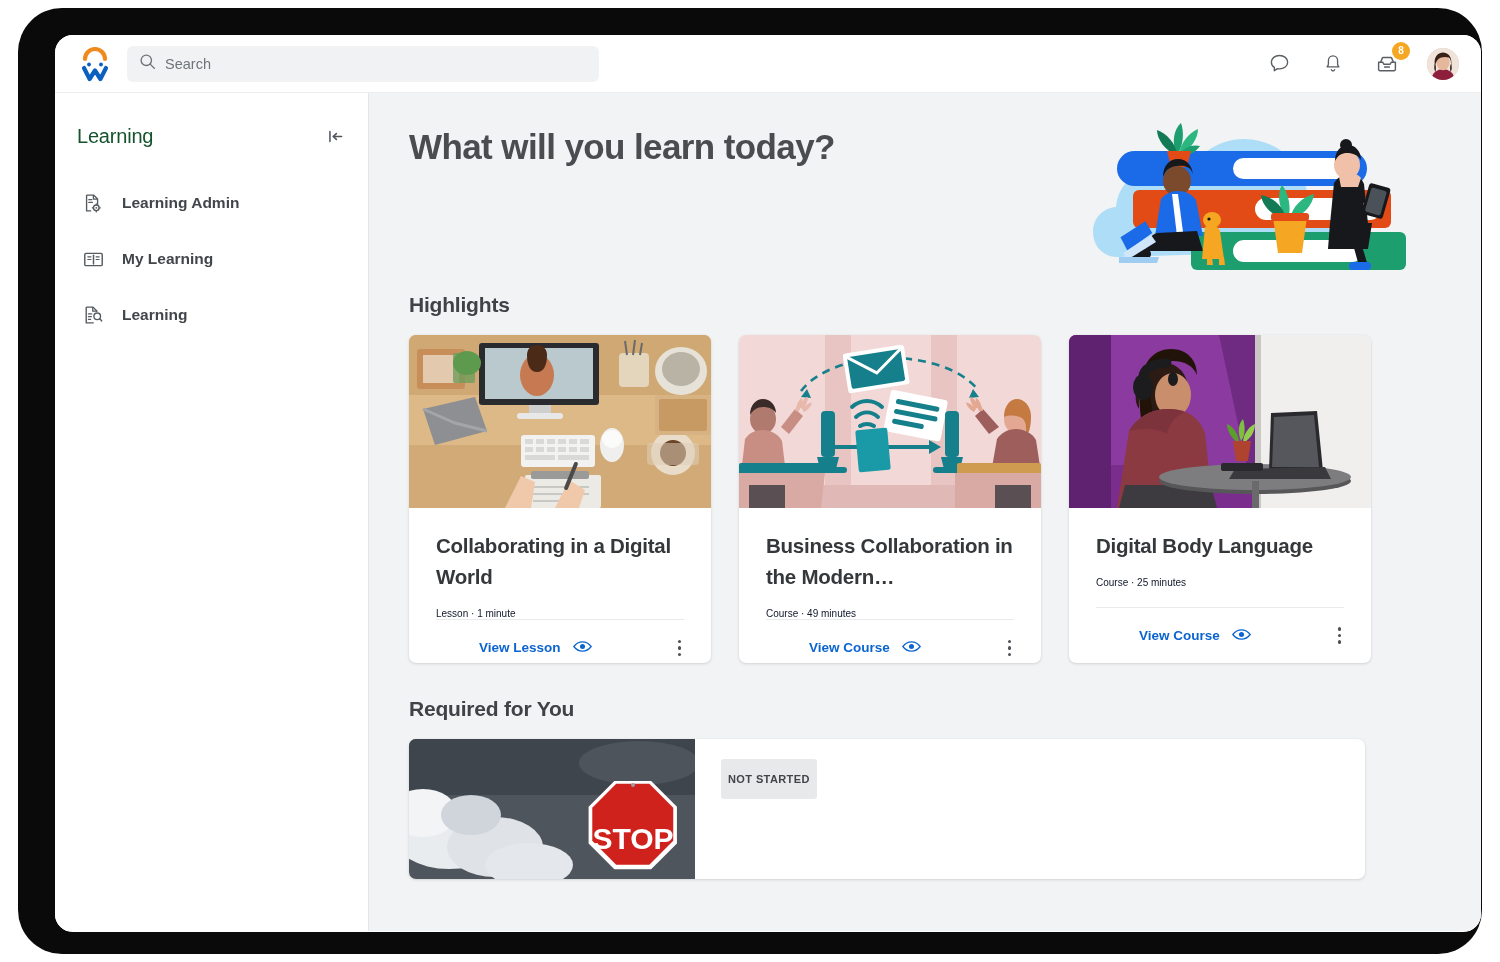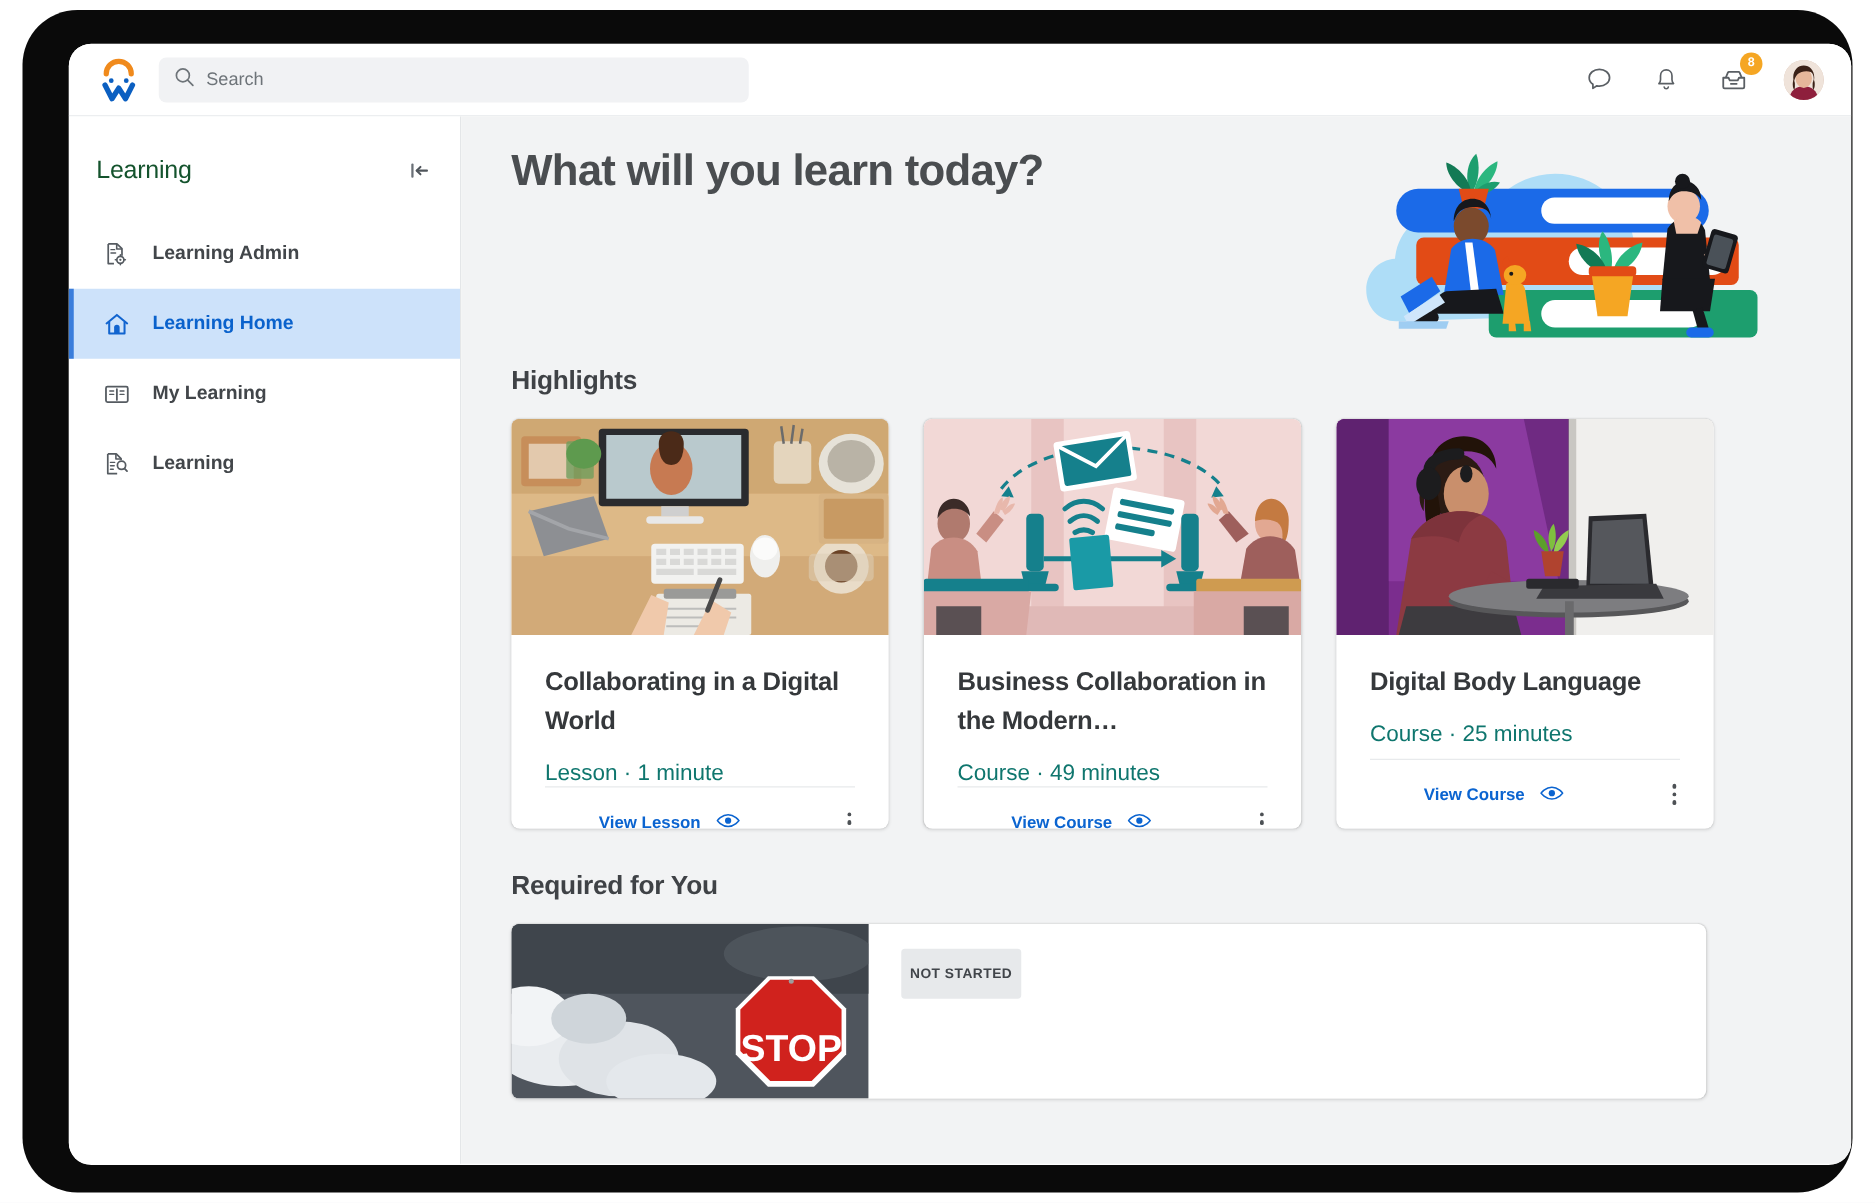--- a/index.html
+++ b/index.html
@@ -172,21 +172,21 @@
     position: relative;
     overflow: hidden;
   }
   .hero {
     position: relative;
     height: 196px;
   }
   .hero-title {
     position: absolute;
     left: 40px;
-    top: 24px;
+    top: 34px;
     font-size: 35px;
     font-weight: bold;
     color: #4a4d50;
     letter-spacing: -0.6px;
   }
   .hero-art {
     position: absolute;
     right: 58px;
     top: 6px;
     width: 342px;
@@ -231,22 +231,22 @@
   }
   .card-title {
     font-size: 20.5px;
     font-weight: bold;
     color: #35383b;
     line-height: 1.52;
     letter-spacing: -0.25px;
   }
   .card-meta {
     margin-top: 16px;
-    font-size: 18px;
-    color: #0f766e;
+    font-size: 10px;
+    color: #0f172a;
   }
   .card-footer {
     margin: 0 27px;
     border-top: 1px solid #e8eaec;
     height: 56px;
     display: flex;
     align-items: center;
     flex: 0 0 auto;
   }
   .view-link {
@@ -410,30 +410,20 @@
                   <line x1="15.6" y1="12.9" x2="15.6" y2="14.0"></line>
                   <line x1="15.6" y1="20.6" x2="15.6" y2="21.7"></line>
                   <line x1="11.2" y1="17.3" x2="12.3" y2="17.3"></line>
                   <line x1="18.9" y1="17.3" x2="20.0" y2="17.3"></line>
                 </g>
               </svg>
             </span>
             <span class="nav-label">Learning Admin</span>
           </div>
 
-          <div class="nav-item active">
-            <span class="nav-icon">
-              <svg width="23" height="23" viewBox="0 0 24 24">
-                <path d="M3.4 11.2 12 4.1l8.6 7.1" fill="none" stroke="#1164cf" stroke-width="1.7" stroke-linecap="round" stroke-linejoin="round"></path>
-                <path d="M5.6 10.1v9.6h12.8v-9.6" fill="none" stroke="#1164cf" stroke-width="1.7" stroke-linejoin="round"></path>
-                <path d="M9.7 19.7v-5.1a2.3 2.3 0 0 1 4.6 0v5.1z" fill="#1164cf"></path>
-              </svg>
-            </span>
-            <span class="nav-label">Learning Home</span>
-          </div>
 
           <div class="nav-item">
             <span class="nav-icon">
               <svg width="23" height="23" viewBox="0 0 24 24">
                 <rect x="2.9" y="5.6" width="18.2" height="12.8" rx="1.3" fill="none" stroke="#555b61" stroke-width="1.5"></rect>
                 <line x1="12" y1="7.6" x2="12" y2="16.6" stroke="#555b61" stroke-width="1.5" stroke-linecap="round"></line>
                 <line x1="6.1" y1="9.2" x2="9.3" y2="9.2" stroke="#555b61" stroke-width="1.25" stroke-linecap="round"></line>
                 <line x1="6.1" y1="12" x2="9.3" y2="12" stroke="#555b61" stroke-width="1.25" stroke-linecap="round"></line>
                 <line x1="14.7" y1="9.2" x2="17.9" y2="9.2" stroke="#555b61" stroke-width="1.25" stroke-linecap="round"></line>
                 <line x1="14.7" y1="12" x2="17.9" y2="12" stroke="#555b61" stroke-width="1.25" stroke-linecap="round"></line>

